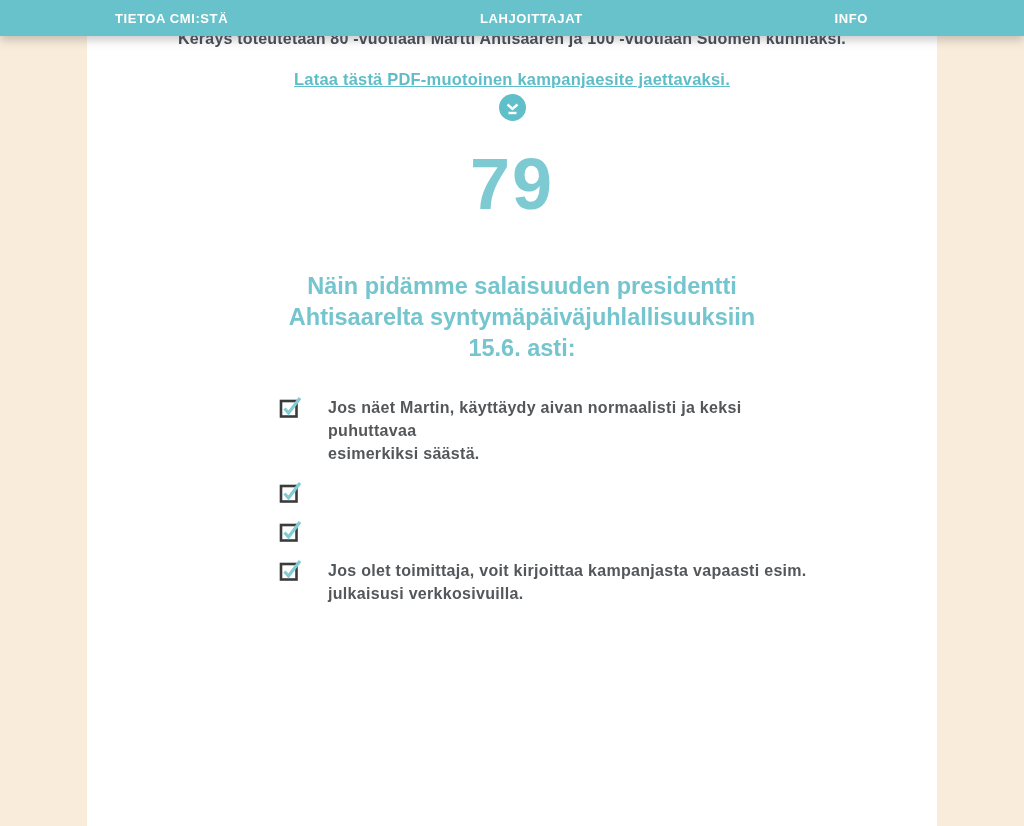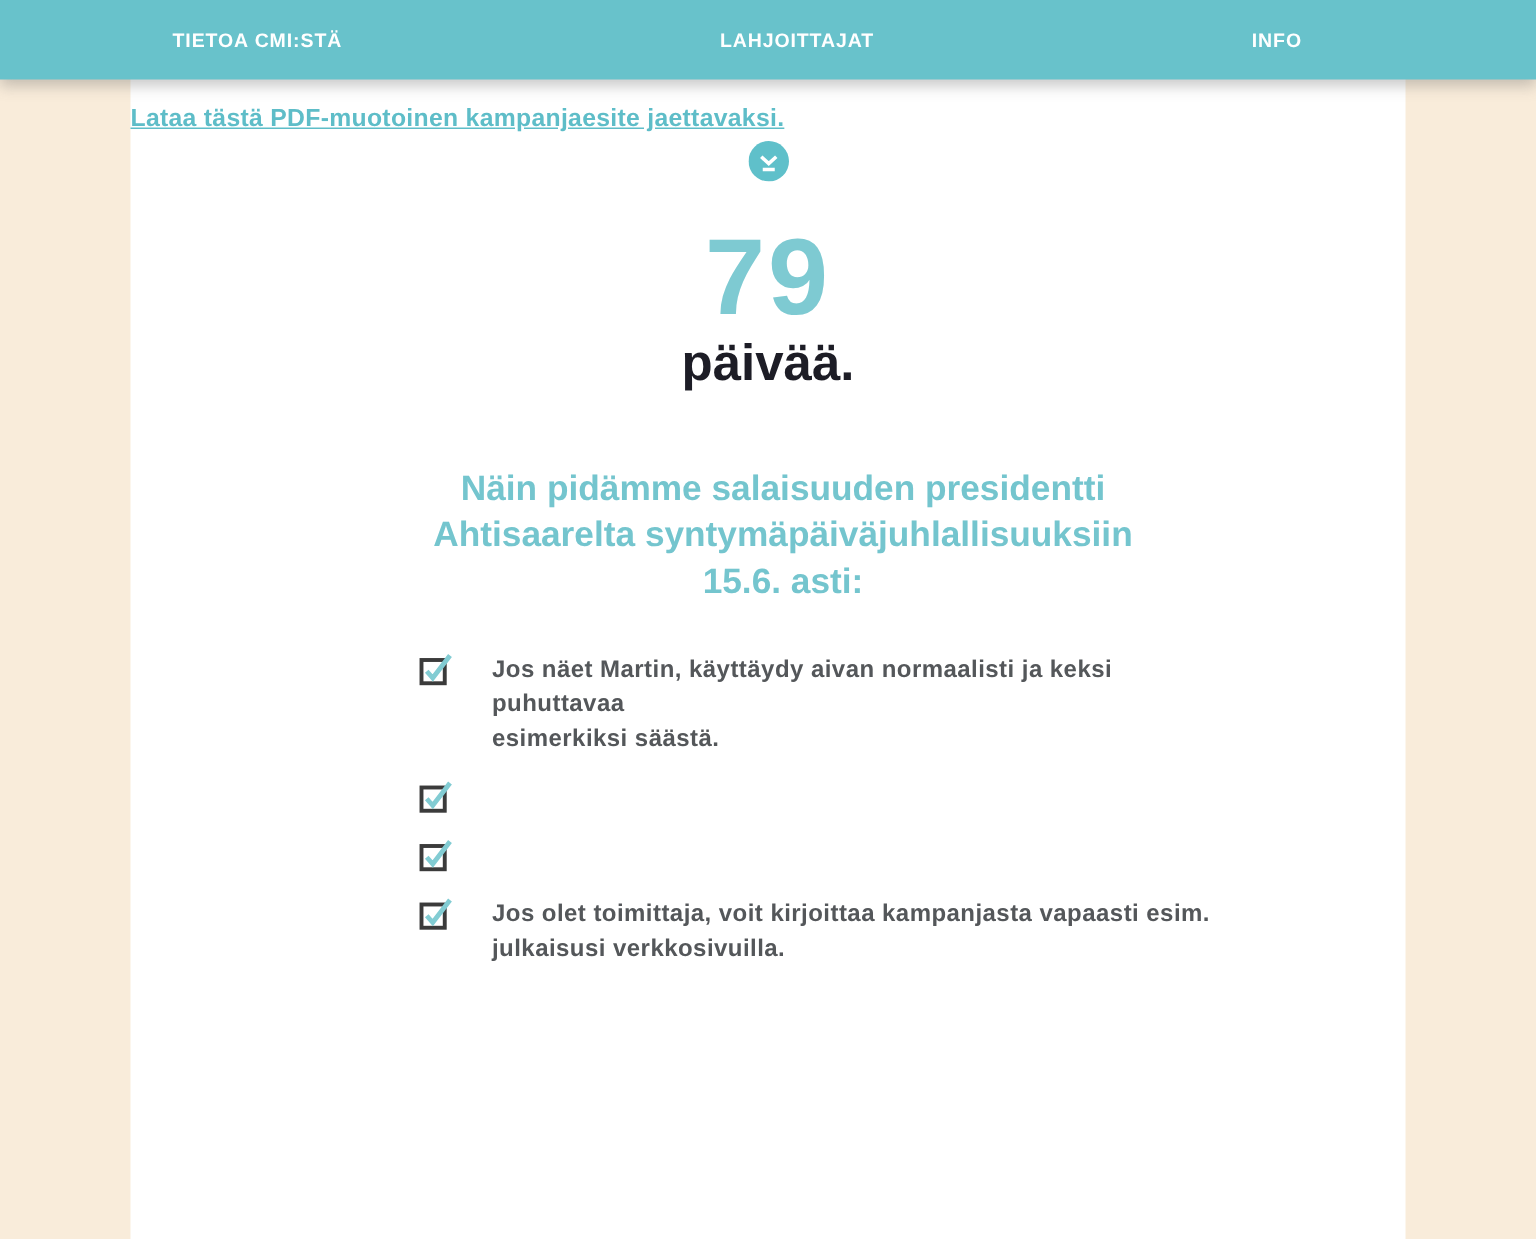--- a/index.html
+++ b/index.html
@@ -13,21 +13,21 @@
     background: #f9ecda;
     overflow: hidden;
     font-family: "Liberation Sans", sans-serif;
   }
 
   
   .topnav {
     position: fixed;
     top: 0; left: 0;
     width: 1024px;
-    height: 53px;
+    height: 36px;
     background: #68c2cb;
     box-sizing: border-box;
     padding: 0 156px 0 115px;
     display: flex;
     align-items: center;
     justify-content: space-between;
     z-index: 10;
     box-shadow: 0 4px 9px rgba(100,100,100,0.35);
   }
   .topnav a {
@@ -61,21 +61,21 @@
     font-size: 16px;
     line-height: 20px;
     font-weight: 600;
     color: #414855;
     letter-spacing: 0.2px;
     white-space: nowrap;
   }
 
   .link-row {
     padding-top: 70px;
-    text-align: left;
+    text-align: center;
   }
   .pdf-link {
     color: #5ebdc8;
     font-size: 16.5px;
     font-weight: bold;
     text-decoration: underline;
     letter-spacing: 0.2px;
     cursor: pointer;
   }
 
@@ -180,21 +180,20 @@
         <circle cx="13.5" cy="13.5" r="13.5" fill="#5fc0ca"></circle>
         <polyline points="8.5,10.5 13.5,15 18.5,10.5" fill="none" stroke="#ffffff" stroke-width="2.4"></polyline>
         <line x1="9.5" y1="19" x2="17.5" y2="19" stroke="#ffffff" stroke-width="2.4"></line>
       </svg>
     </button>
   </div>
 
 
   <div class="days">79</div>
 
-  <div class="days-unit">päivää.</div>
 
   <h2 class="instructions-heading">Näin pidämme salaisuuden presidentti
 Ahtisaarelta syntymäpäiväjuhlallisuuksiin
 15.6. asti:</h2>
 
   <ul class="checklist">
     <li>
       <svg class="checkbox-icon" viewBox="0 0 24 26" aria-hidden="true">
         <rect x="2" y="8" width="15.5" height="15.5" fill="#ffffff" stroke="#3b3b3b" stroke-width="2.6"></rect>
         <polyline points="5.5,15.5 9.5,20 21,5" fill="none" stroke="#82ccd3" stroke-width="3.2"></polyline>

